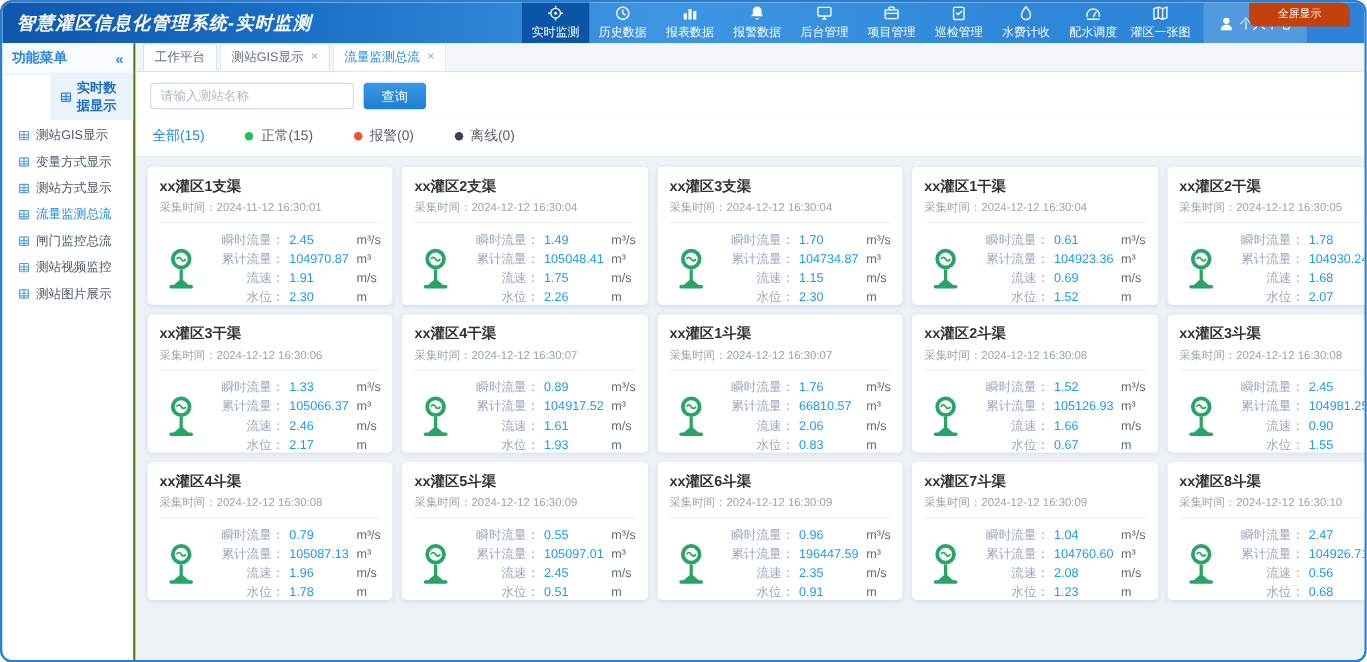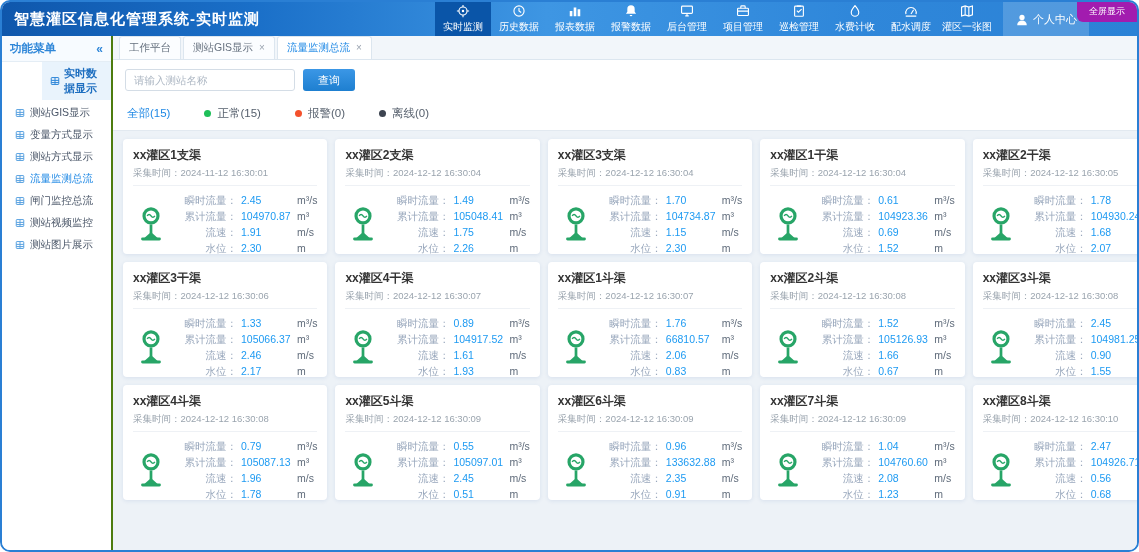--- a/index.html
+++ b/index.html
@@ -8,39 +8,39 @@
     position:relative; width:1139px; height:552px;
     border:2px solid #2a7fd4; border-radius:10px; overflow:hidden;
     background:#eef3f8;
   }
   
   .header {
     height:34px; display:flex; align-items:center;
     background:linear-gradient(90deg,#0f57ac 0%,#1a6fc8 22%,#3e96e3 48%,#2f87da 75%,#2b82d6 100%);
     color:#fff; padding-left:12px;
   }
-  .app-title { font-size:15px; font-weight:bold; letter-spacing:1px; white-space:nowrap; }
+  .app-title { font-size:15px; font-weight:bold; letter-spacing:1px; white-space:nowrap;font-style:italic; }
   .top-nav { display:flex; margin-left:auto; height:100%; }
   .nav-item {
     width:56px; display:flex; flex-direction:column; align-items:center; justify-content:center;
     gap:2px; font-size:10px; cursor:pointer; white-space:nowrap;
   }
   .nav-item.active { background:#0a55a8; }
   .nav-icon { width:14px; height:14px; display:block; color:#fff; }
   .nav-icon svg { width:14px; height:14px; display:block; }
   .profile {
     display:flex; align-items:center; gap:5px; height:100%;
     background:rgba(255,255,255,0.18); padding:0 12px; font-size:11px;
     margin-left:8px; margin-right:48px; cursor:pointer; white-space:nowrap;
   }
   .profile .nav-icon { width:13px; height:13px; }
   .fullscreen-btn {
-    position:absolute; top:0; right:0; z-index:6;
-    background:#a21caf; color:#fff; font-size:9px; line-height:1;
-    padding:5px 12px 6px; border-radius:0 8px 0 6px; cursor:pointer;
+    position:absolute; top:0; right:12px; z-index:6;
+    background:#c2410c; color:#fff; font-size:9px; line-height:1;
+    padding:5px 24px 6px; border-radius:0 8px 0 6px; cursor:pointer;
   }
   
   .bodyrow { display:flex; height:calc(100% - 34px); }
   .sidebar { width:111px; background:#fff; border-right:2px solid #4d7c0f; font-size:11px; flex:0 0 111px; }
   .sidebar-header {
     display:flex; justify-content:space-between; align-items:center;
     padding:5px 8px; color:#2e86d8; font-weight:bold; font-size:11.5px;
     background:#f7fbff; border-bottom:1px solid #e4edf5;
   }
   .collapse { color:#2e86d8; cursor:pointer; font-size:12px; }
@@ -819,21 +819,21 @@
                 </svg>
               </span>
               <div class="fields">
                 <div class="field">
                   <span class="field-label">瞬时流量：</span>
                   <span class="field-value">0.96</span>
                   <span class="field-unit">m³/s</span>
                 </div>
                 <div class="field">
                   <span class="field-label">累计流量：</span>
-                  <span class="field-value">133632.88</span>
+                  <span class="field-value">196447.59</span>
                   <span class="field-unit">m³</span>
                 </div>
                 <div class="field">
                   <span class="field-label">流速：</span>
                   <span class="field-value">2.35</span>
                   <span class="field-unit">m/s</span>
                 </div>
                 <div class="field">
                   <span class="field-label">水位：</span>
                   <span class="field-value">0.91</span>

